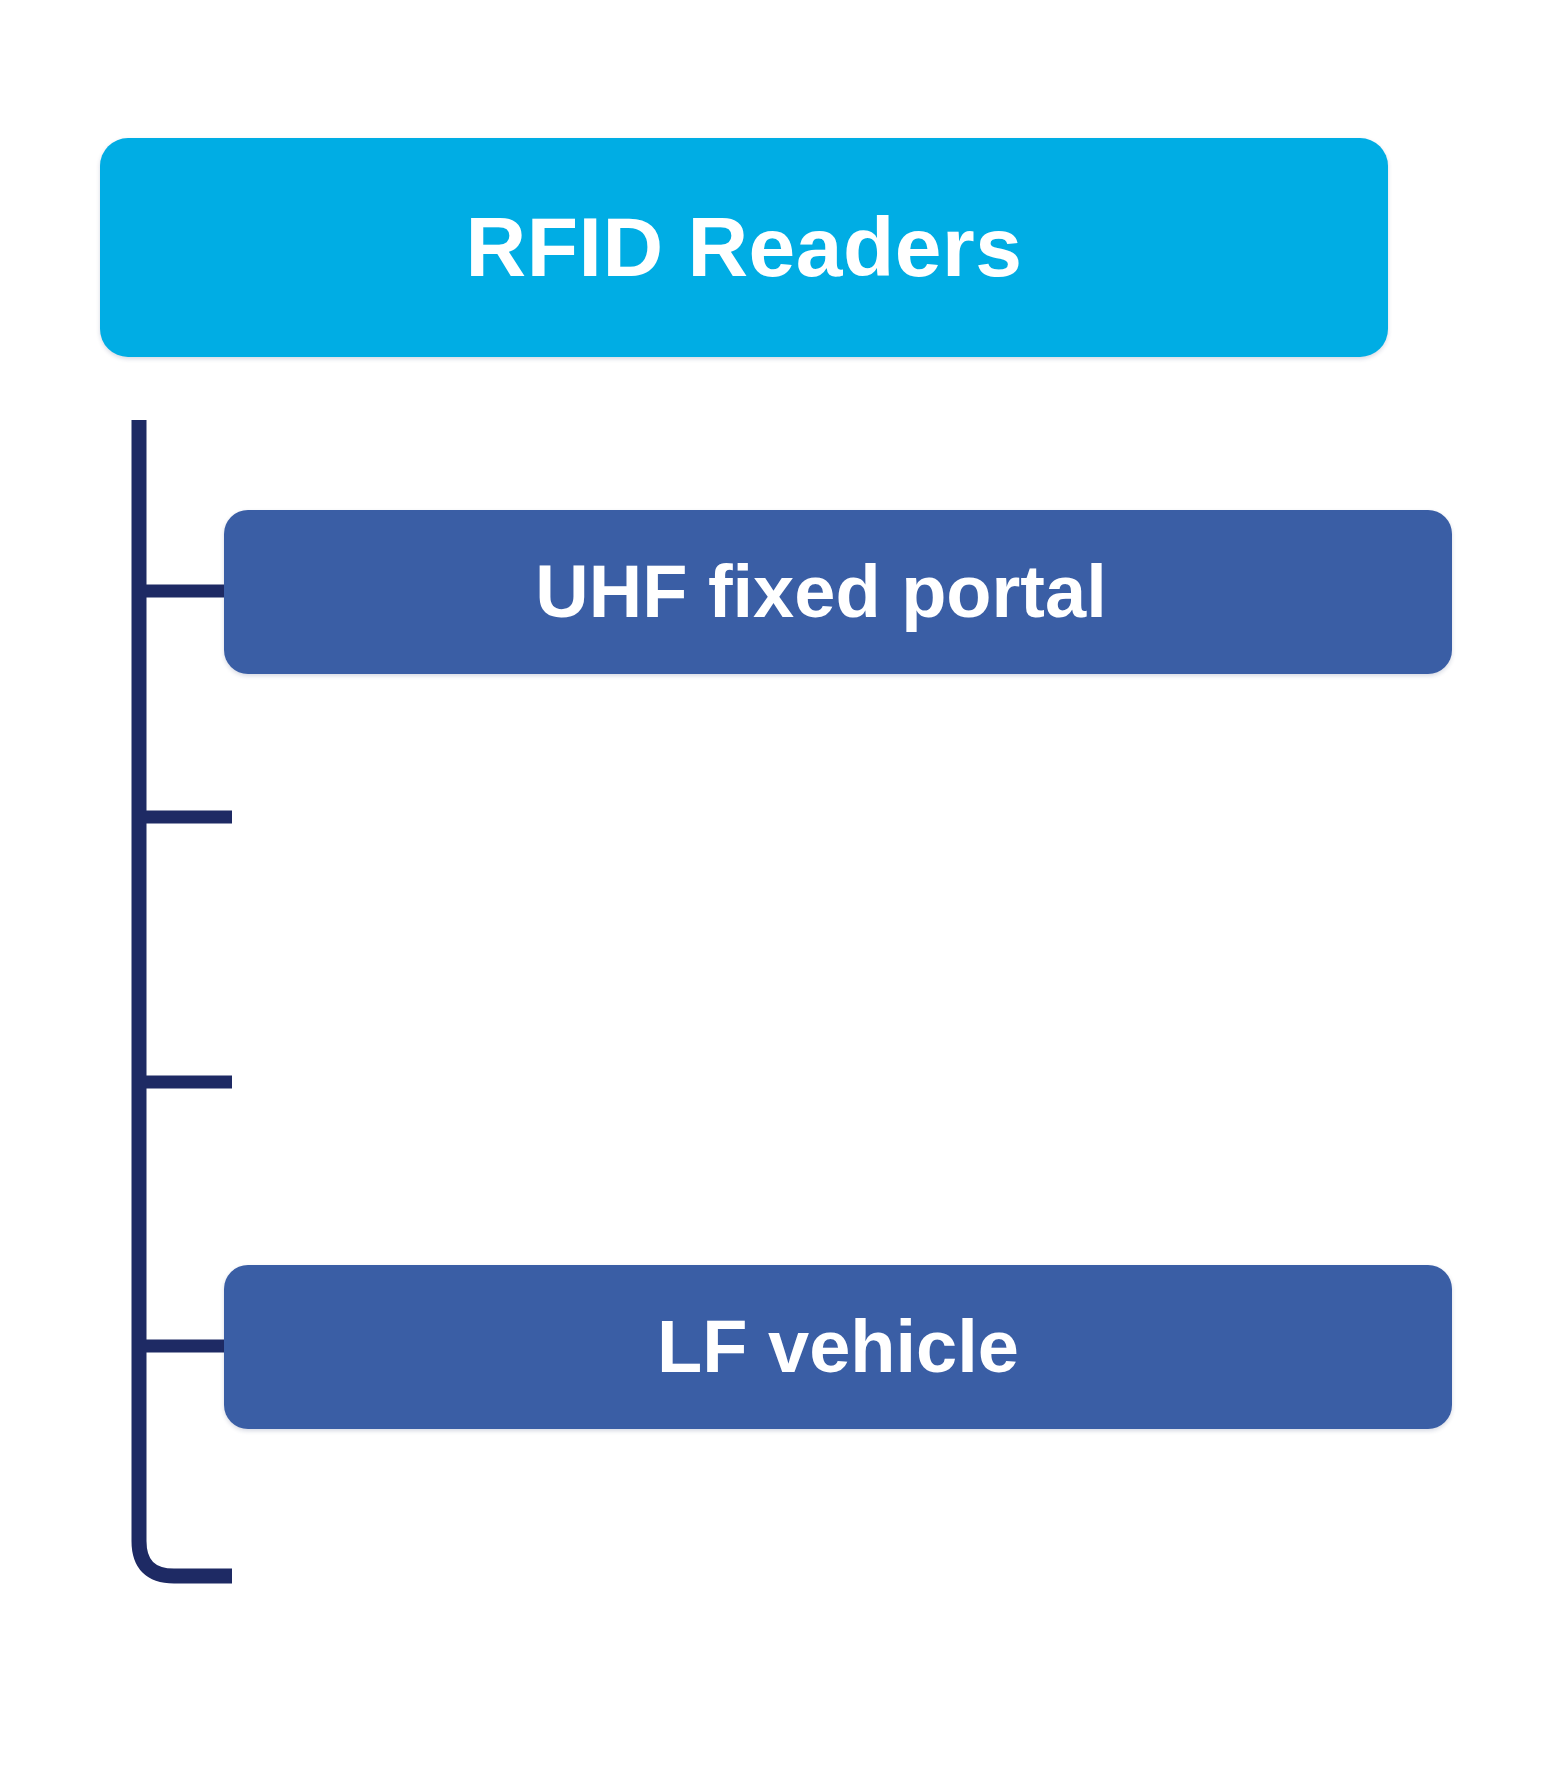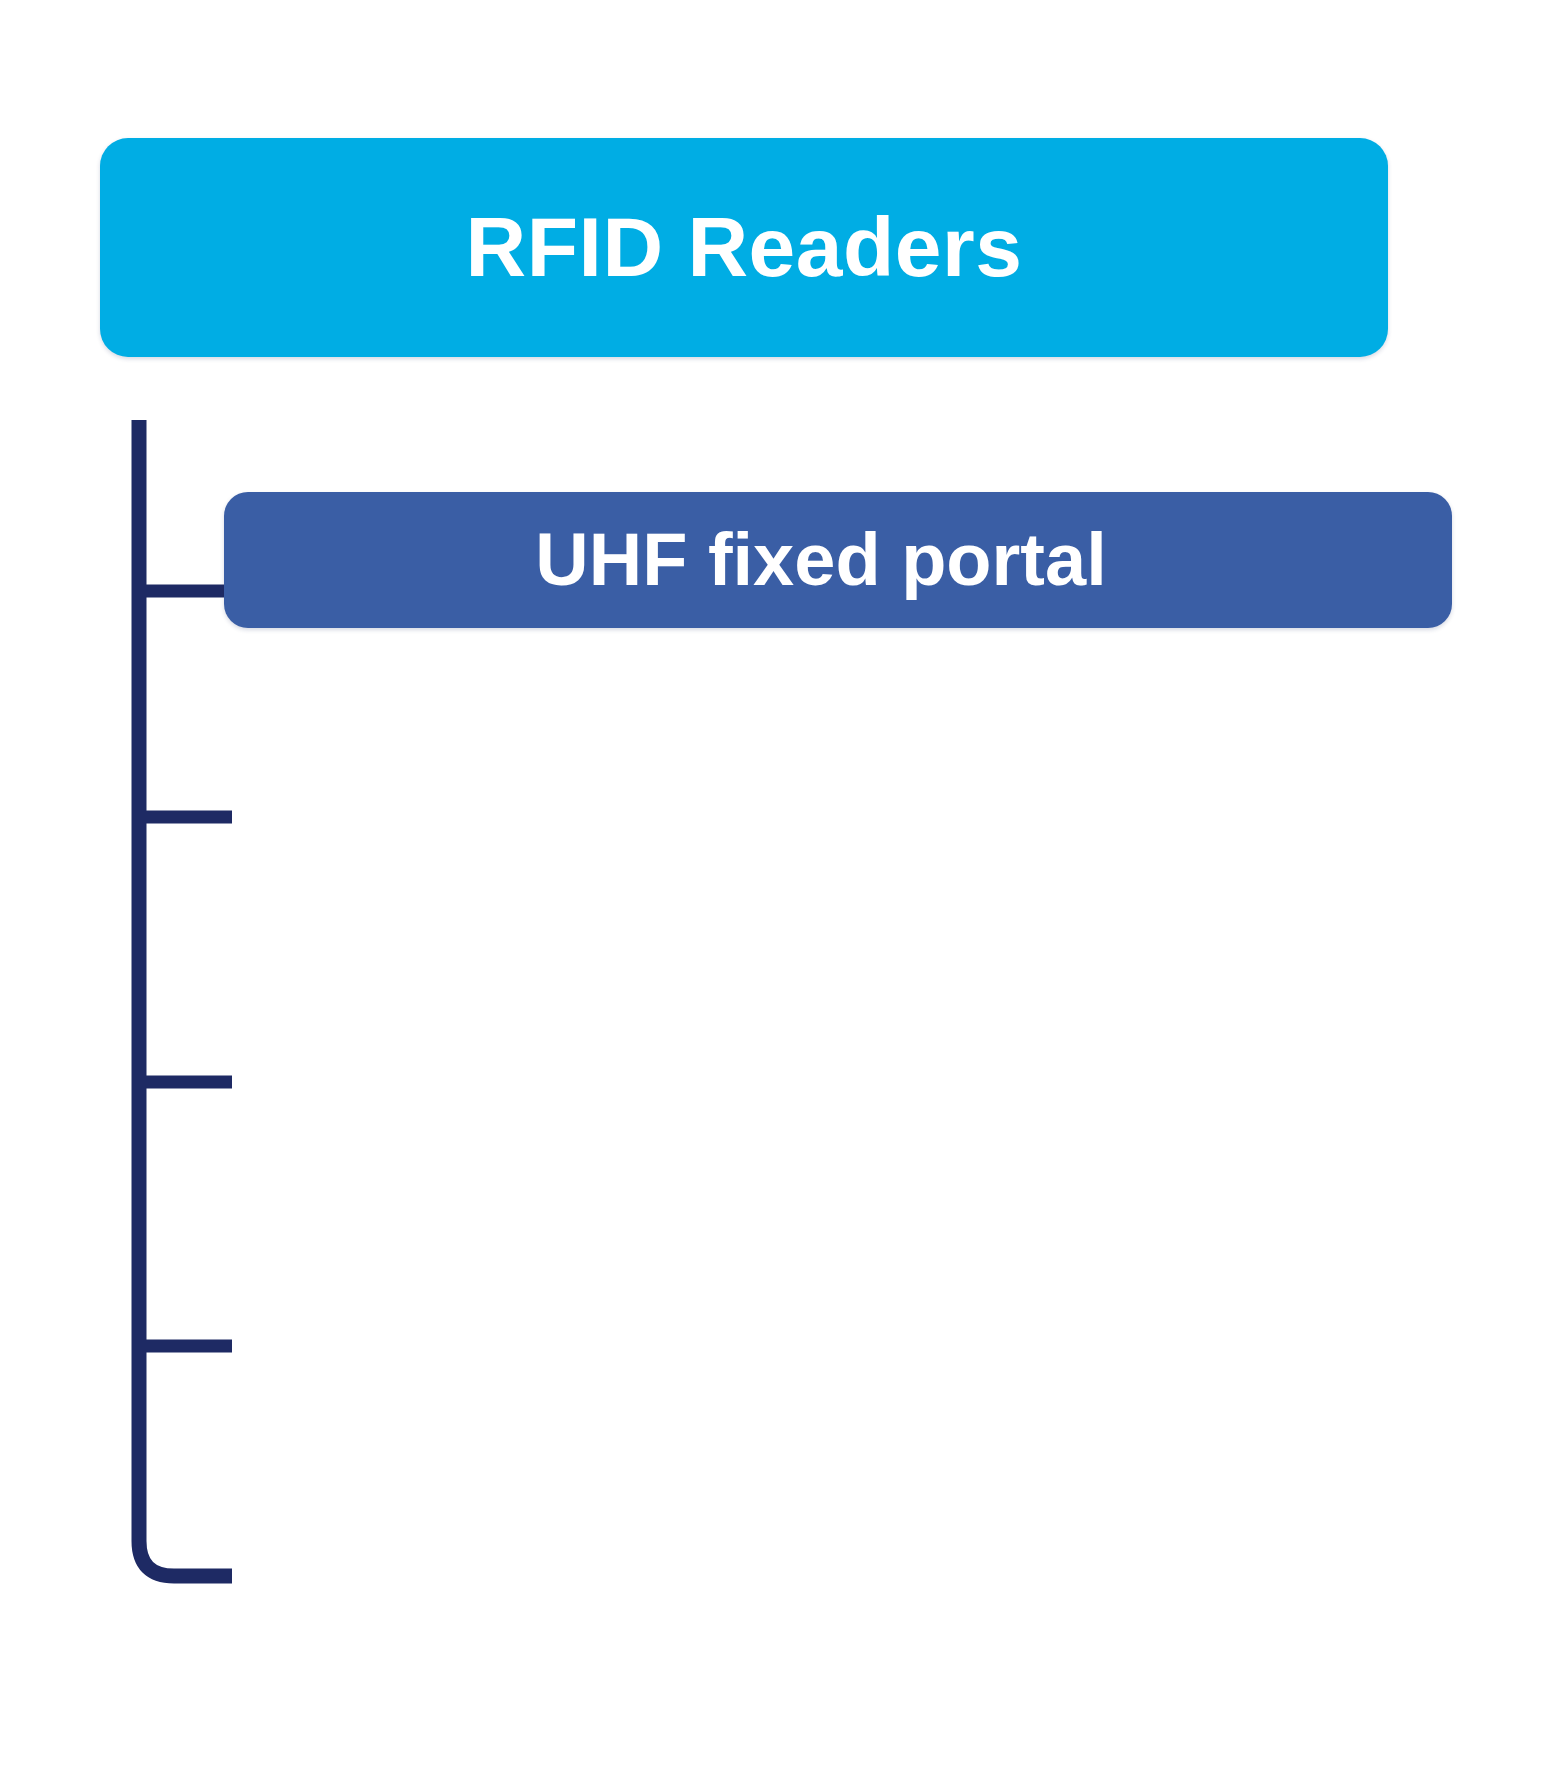--- a/index.html
+++ b/index.html
@@ -48,21 +48,21 @@
   }
   .child-node {
     left: 224px;
     width: 1228px;
     border-radius: 24px;
     background: #3A5EA5;
     font-size: 74px;
     line-height: 96px;
     padding: 0 60px;
   }
-  .child-0 { top: 492px;  height: 136px; padding-left: 26px; }
+  .child-0 { top: 510px;  height: 164px; padding-left: 26px; }
   .child-1 { top: 735px;  height: 164px; }
   .child-2 { top: 963px;  height: 240px; }
   .child-3 { top: 1265px; height: 164px; }
   .child-4 { top: 1495px; height: 164px; }
 </style>
 </head>
 <body>
 
 <div class="canvas">
 
@@ -79,15 +79,18 @@
   <div class="node root-node">
     <span>RFID Readers</span>
   </div>
 
   <div class="node child-node child-0">
     <span>UHF fixed portal</span>
   </div>
 
 
 
+  <div class="node child-node child-3">
+    <span>LF vehicle</span>
+  </div>
 
 
 </div>
 
 </body></html>

